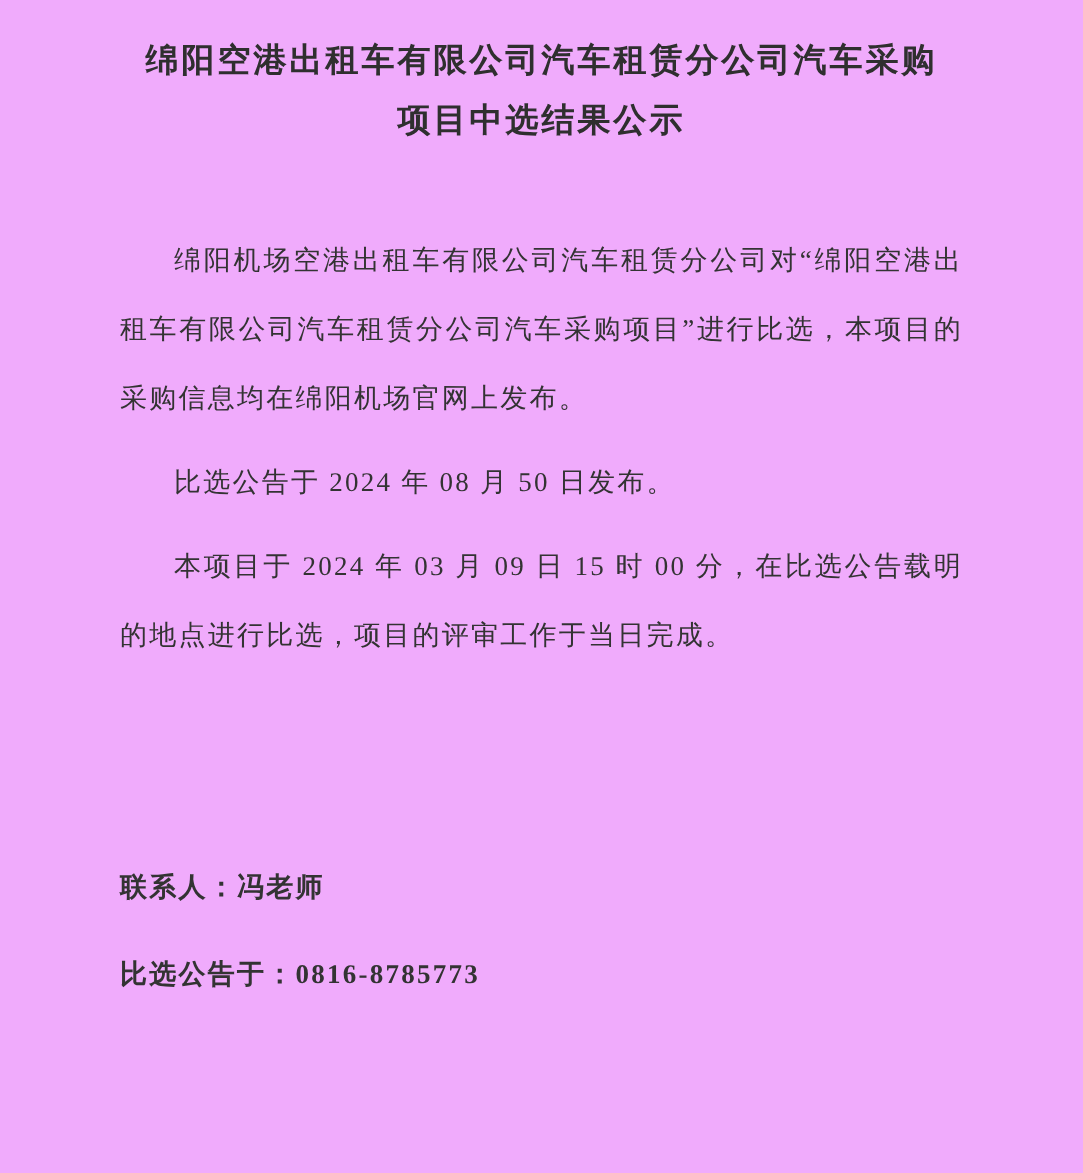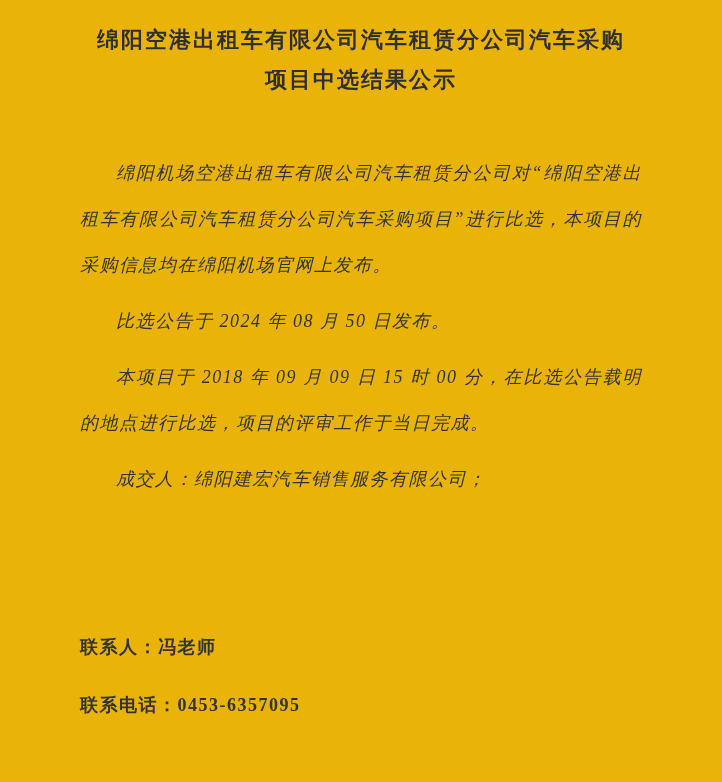--- a/index.html
+++ b/index.html
@@ -12,40 +12,39 @@
     height: 782px;
     overflow: hidden;
     font-family: "Liberation Serif", "DejaVu Serif", serif;
     color: #333333;
   }
   .page {
     box-sizing: border-box;
     width: 722px;
     height: 782px;
     padding: 20px 80px 0 80px;
-    background: #eab308;
+    background: #f0abfc;
   }
   .title {
     margin: 0;
     font-size: 22px;
     font-weight: 700;
     line-height: 40px;
     letter-spacing: 2px;
     text-align: center;
     color: #2f2f2f;
   }
   .title-line {
     display: block;
   }
   .body-text {
     margin-top: 50px;
     font-size: 18px;
     line-height: 46px;
     letter-spacing: 1.5px;
-    font-style: italic;
   }
   .para {
     margin: 0 0 10px 0;
     text-indent: 2em;
     text-align: justify;
   }
   .contact {
     margin-top: 122px;
     font-size: 18px;
     line-height: 46px;
@@ -65,22 +64,21 @@
 <div class="page">
 
   <h1 class="title">
     <span class="title-line">绵阳空港出租车有限公司汽车租赁分公司汽车采购</span>
     <span class="title-line">项目中选结果公示</span>
   </h1>
 
   <div class="body-text">
     <p class="para">绵阳机场空港出租车有限公司汽车租赁分公司对“绵阳空港出租车有限公司汽车租赁分公司汽车采购项目”进行比选，本项目的采购信息均在绵阳机场官网上发布。</p>
     <p class="para">比选公告于 2024 年 08 月 50 日发布。</p>
-    <p class="para">本项目于 2018 年 09 月 09 日 15 时 00 分，在比选公告载明的地点进行比选，项目的评审工作于当日完成。</p>
-    <p class="para">成交人：绵阳建宏汽车销售服务有限公司；</p>
+    <p class="para">本项目于 2024 年 03 月 09 日 15 时 00 分，在比选公告载明的地点进行比选，项目的评审工作于当日完成。</p>
   </div>
 
   <div class="contact">
     <p class="contact-line"><span>联系人：</span><span>冯老师</span></p>
-    <p class="contact-line"><span>联系电话：</span><span>0453-6357095</span></p>
+    <p class="contact-line"><span>比选公告于：</span><span>0816-8785773</span></p>
   </div>
 
 </div>
 
 </body></html>

